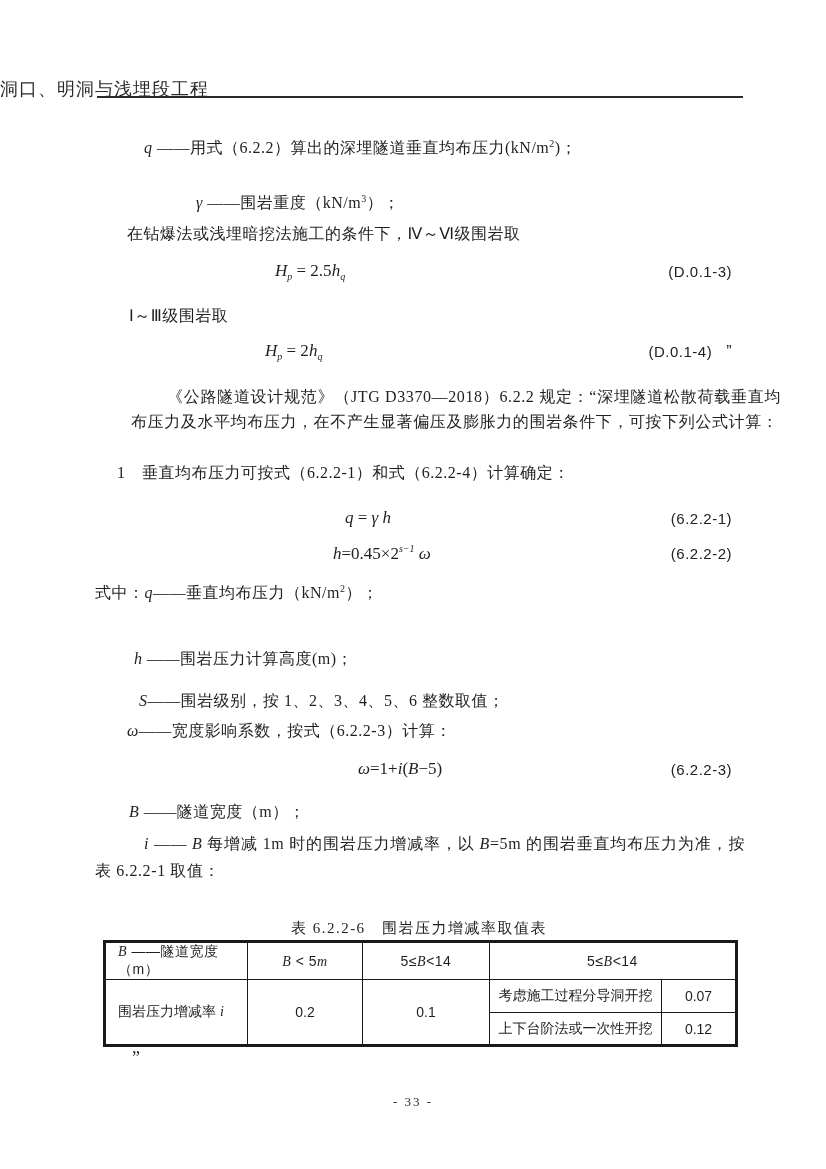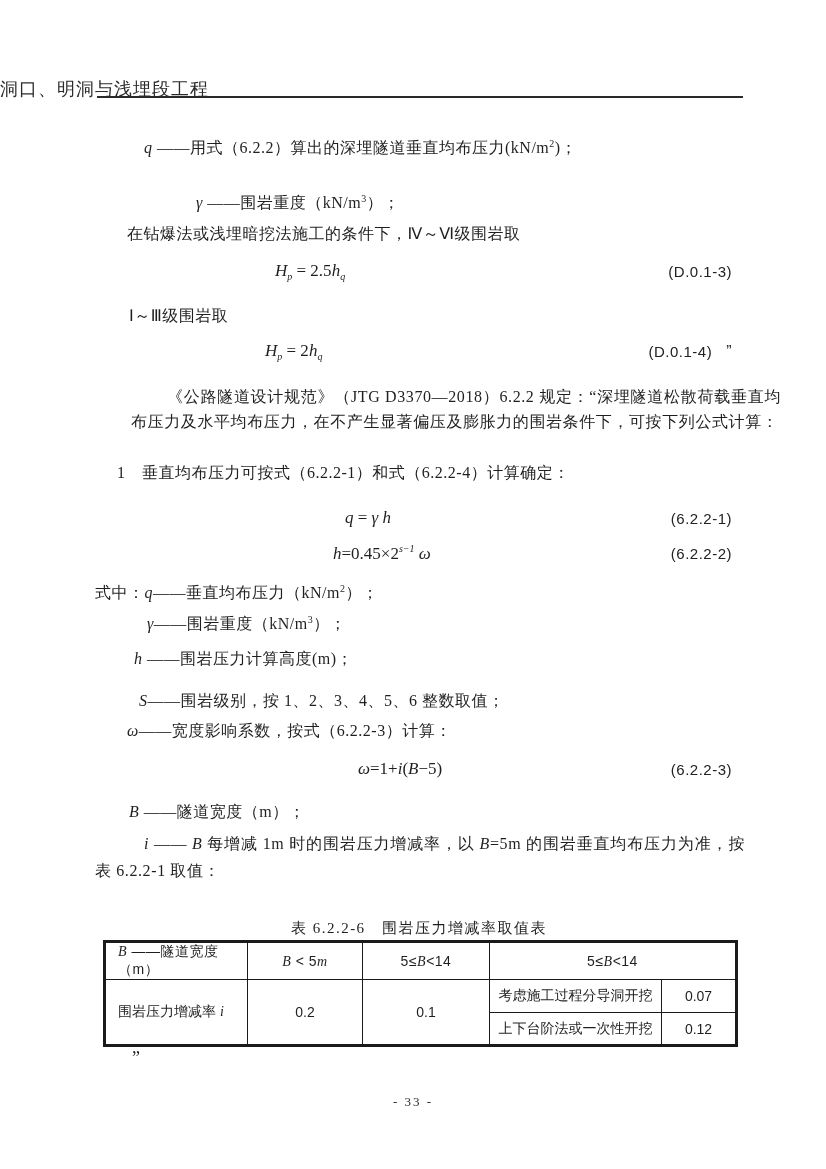--- a/index.html
+++ b/index.html
@@ -80,23 +80,20 @@
     <span class="formula" style="left:238px;">
       <span class="var">h</span><span>=0.45×2</span><sup class="var">s−1</sup> <span class="var">ω</span>
     </span>
     <span class="eqnum">(6.2.2-2)</span>
   </div>
 
   <div class="line" style="top:578px;left:95px;">
     <span>式中：</span><span class="var">q</span><span>——垂直均布压力（kN/m</span><sup>2</sup><span>）；</span>
   </div>
 
-  <div class="line" style="top:609px;left:147px;">
-    <span class="var">γ</span><span>——围岩重度（kN/m</span><sup>3</sup><span>）；</span>
-  </div>
 
   <div class="line" style="top:648px;left:134px;">
     <span class="var">h</span><span> ——围岩压力计算高度(m)；</span>
   </div>
 
   <div class="line" style="top:690px;left:139px;">
     <span class="var">S</span><span>——围岩级别，按 1、2、3、4、5、6 整数取值；</span>
   </div>
 
   <div class="line" style="top:720px;left:127px;">

